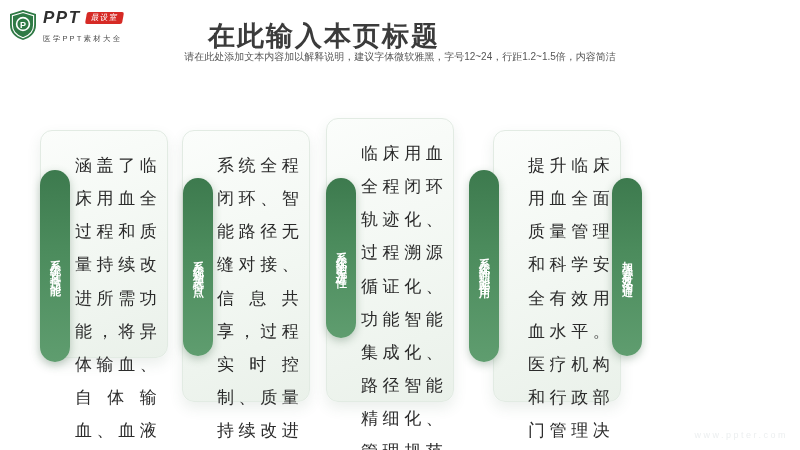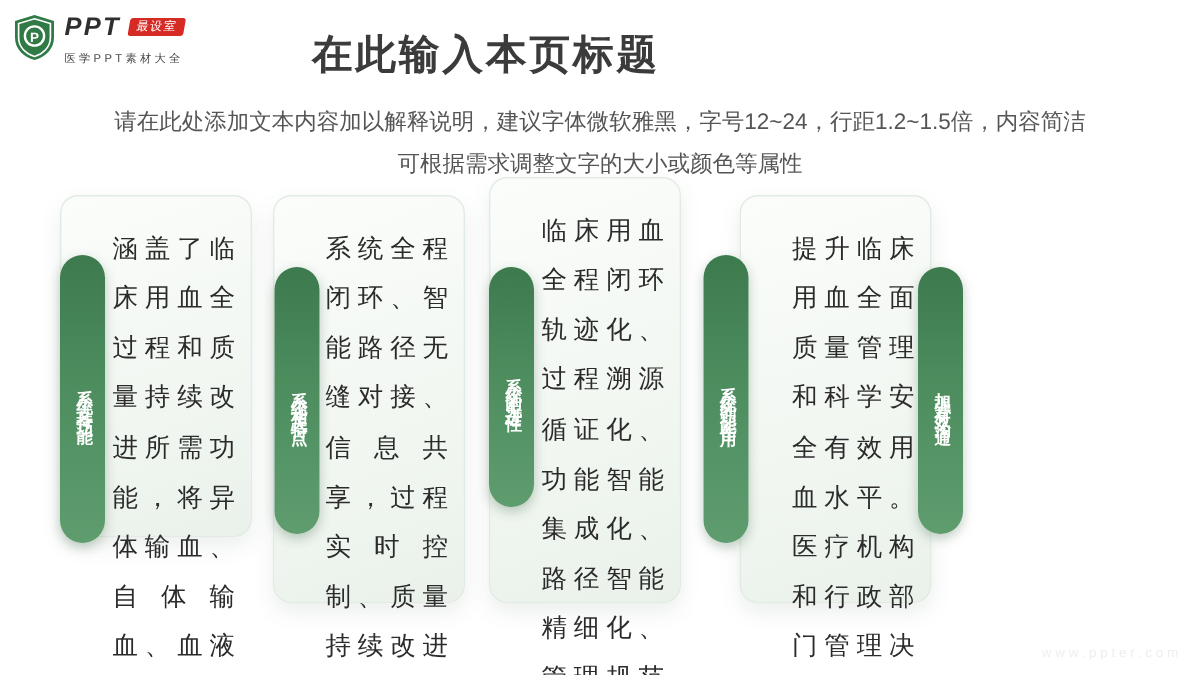--- a/index.html
+++ b/index.html
@@ -33,23 +33,23 @@
   }
 
   
   .page-title{
     position:absolute; top:18px; left:0; width:648px;
     text-align:center;
     font-size:27px; font-weight:bold; color:#3b3b3b;
     letter-spacing:2px;
   }
   .subtitle{
-    position:absolute; top:68px; left:0; width:800px;
+    position:absolute; top:48px; left:0; width:800px;
     text-align:center;
-    font-size:15px; color:#555; line-height:1.85;
+    font-size:10px; color:#555; line-height:1.85;
   }
   .subtitle div{ white-space:nowrap; }
 
   
   .cards{
     position:absolute; left:0; top:110px; width:800px; height:300px;
   }
   .card{
     position:absolute;
     width:128px;
@@ -118,21 +118,20 @@
       <span class="logo-ppt">PPT</span>
       <span class="logo-badge">最设室</span>
     </div>
     <div class="logo-sub">医学PPT素材大全</div>
   </div>
 </div>
 
 <div class="page-title">在此输入本页标题</div>
 <div class="subtitle">
   <div>请在此处添加文本内容加以解释说明，建议字体微软雅黑，字号12~24，行距1.2~1.5倍，内容简洁</div>
-  <div>可根据需求调整文字的大小或颜色等属性</div>
 </div>
 
 <div class="cards">
 
   <div class="card c1">
     <div class="card-body">涵盖了临床用血全过程和质量持续改进所需功能，将异体输血、自体输血、血液标本、血液制剂、输血评估评价、临床用血数据库和用血指导、质量评价</div>
   </div>
   <div class="pill p1">系统支持功能</div>
 
   <div class="card c2">

